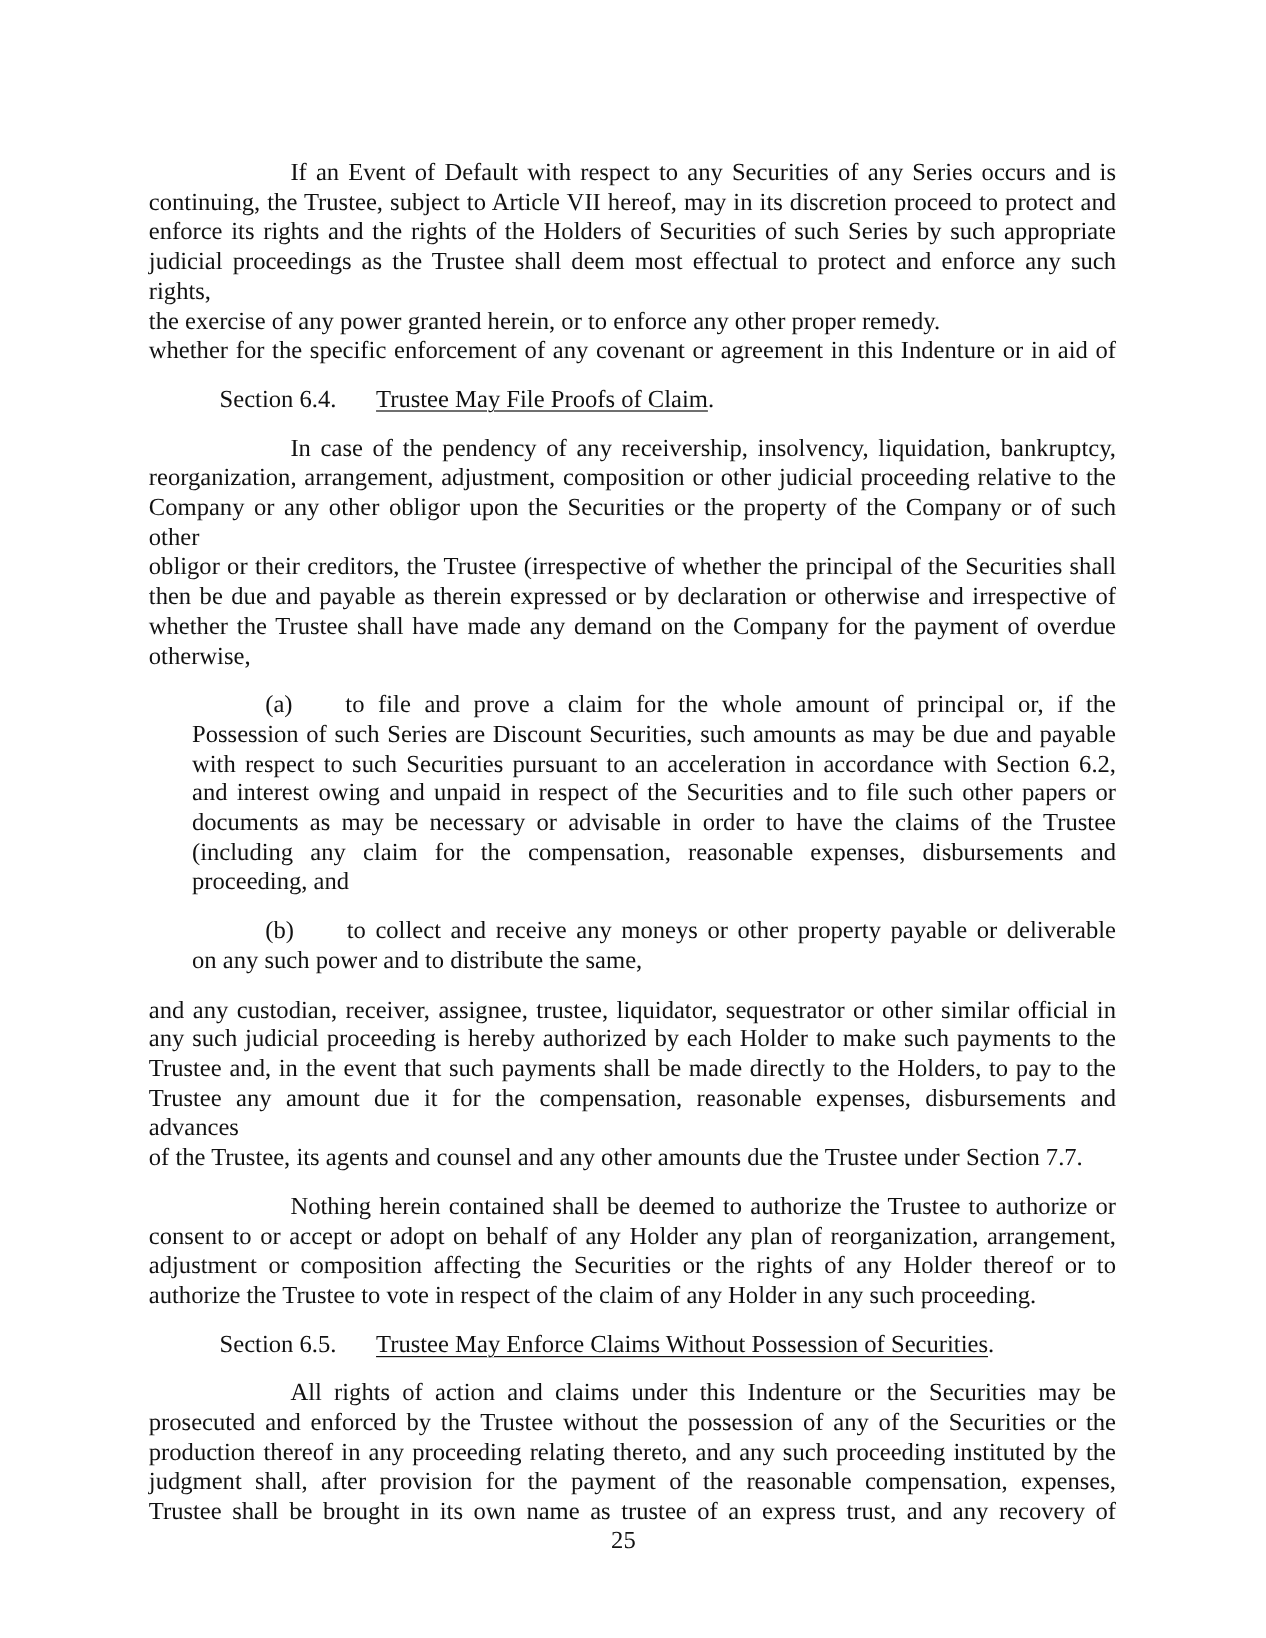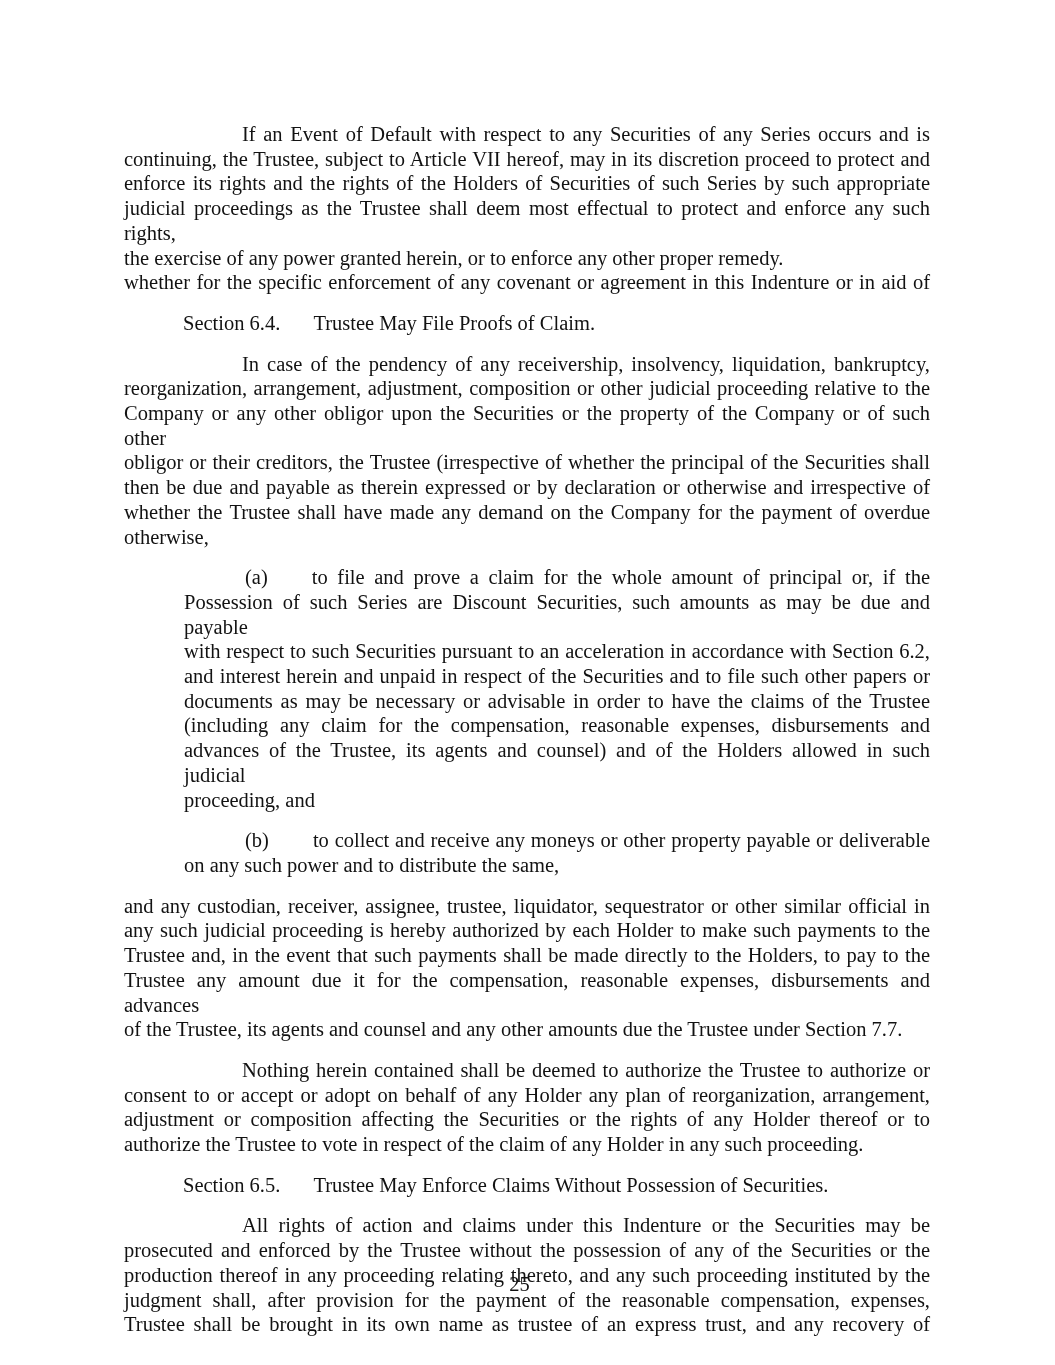--- a/index.html
+++ b/index.html
@@ -8,36 +8,37 @@
     width:1055px;height:1365px;
     background:#ffffff;
     font-family:"Liberation Serif","DejaVu Serif",serif;
     font-size:20.5px;
     line-height:24.7px;
     color:#121212;
     overflow:hidden;
   }
   .content{
     position:absolute;
-    left:124px; top:122px;
+    left:124px; top:132px;
     width:806px;
   }
   .block + .block{margin-top:16px;}
   .line{
     text-align:justify;
     text-align-last:left;
   }
   .line.j{text-align-last:justify;}
   .line.ind-body{padding-left:118px;}
   .line.ind-sub{padding-left:61px;}
-  .sub{margin-left:60px;}
+  .sub{margin-left:36px;}
   .heading{padding-left:59px;white-space:nowrap;}
   .tab-h{display:inline-block;width:33px;}
   .tab-s{display:inline-block;width:44px;}
   .title{
+    text-decoration:underline;
     text-underline-offset:3px;
     text-decoration-thickness:1.4px;
   }
   .page-number{
     position:absolute;
     left:0;right:16px;
     top:1272px;
     text-align:center;
   }
 </style>
@@ -61,24 +62,23 @@
         <div class="line j">Company or any other obligor upon the Securities or the property of the Company or of such other</div>
         <div class="line j">obligor or their creditors, the Trustee (irrespective of whether the principal of the Securities shall</div>
         <div class="line j">then be due and payable as therein expressed or by declaration or otherwise and irrespective of</div>
         <div class="line j">whether the Trustee shall have made any demand on the Company for the payment of overdue</div>
         <div class="line">otherwise,</div>
       </div>
       <div class="block para sub">
         <div class="line j ind-sub"><span>(a)</span><span class="tab-s"></span><span>to file and prove a claim for the whole amount of principal or, if the</span></div>
         <div class="line j">Possession of such Series are Discount Securities, such amounts as may be due and payable</div>
         <div class="line j">with respect to such Securities pursuant to an acceleration in accordance with Section 6.2,</div>
-        <div class="line j">and interest herein and unpaid in respect of the Securities and to file such other papers or</div>
+        <div class="line j">and interest owing and unpaid in respect of the Securities and to file such other papers or</div>
         <div class="line j">documents as may be necessary or advisable in order to have the claims of the Trustee</div>
         <div class="line j">(including any claim for the compensation, reasonable expenses, disbursements and</div>
-        <div class="line j">advances of the Trustee, its agents and counsel) and of the Holders allowed in such judicial</div>
         <div class="line">proceeding, and</div>
       </div>
       <div class="block para sub">
         <div class="line j ind-sub"><span>(b)</span><span class="tab-s"></span><span>to collect and receive any moneys or other property payable or deliverable</span></div>
         <div class="line">on any such power and to distribute the same,</div>
       </div>
       <div class="block para">
         <div class="line j">and any custodian, receiver, assignee, trustee, liquidator, sequestrator or other similar official in</div>
         <div class="line j">any such judicial proceeding is hereby authorized by each Holder to make such payments to the</div>
         <div class="line j">Trustee and, in the event that such payments shall be made directly to the Holders, to pay to the</div>

